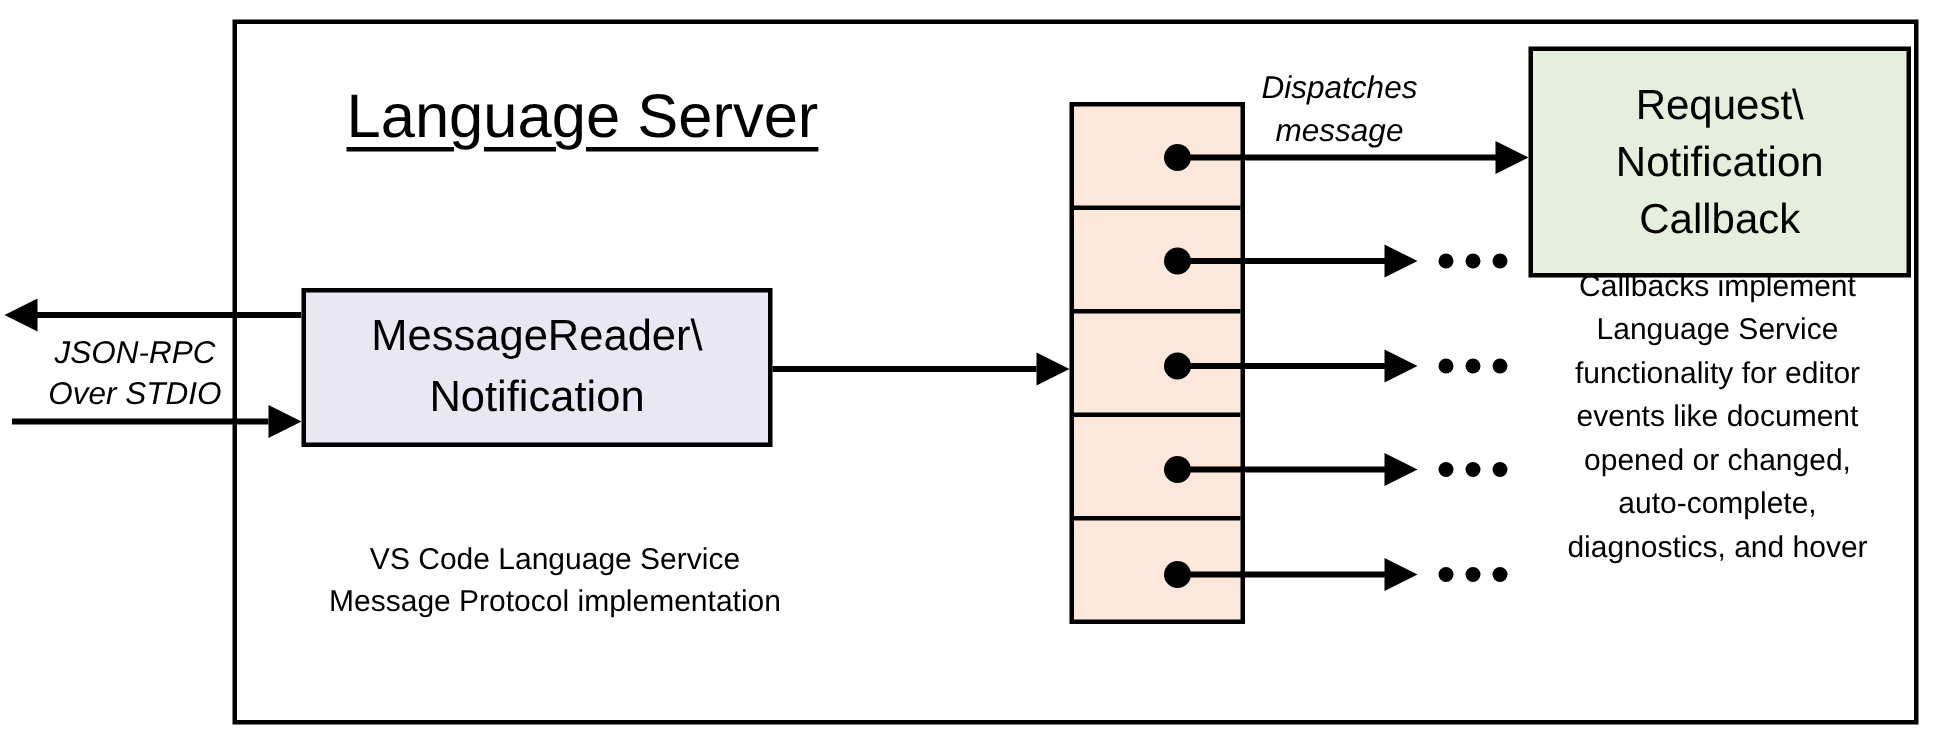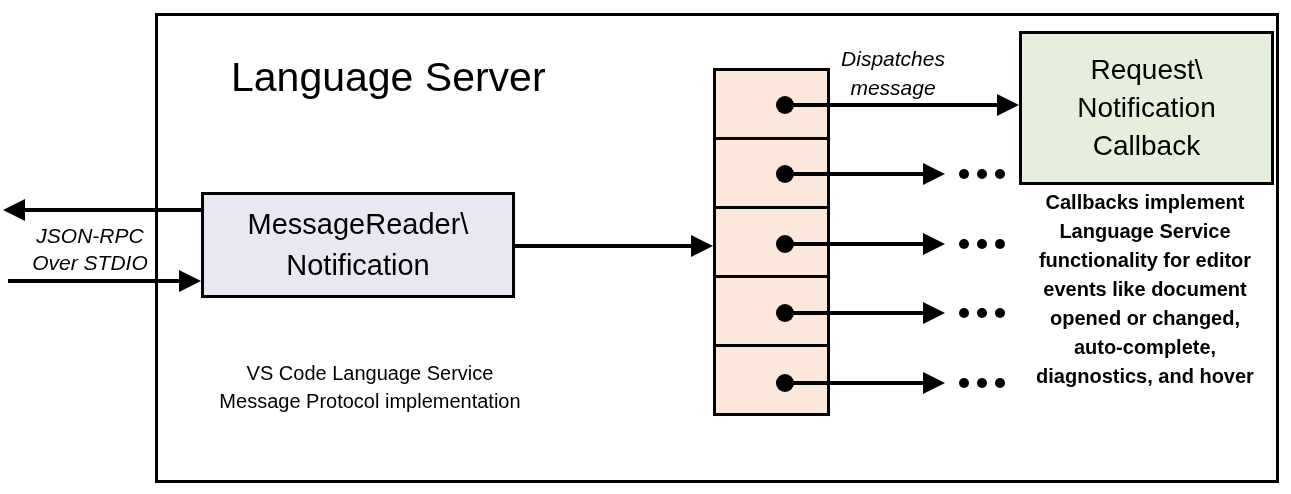--- a/index.html
+++ b/index.html
@@ -6,28 +6,28 @@
     --message-box-fill:#e9e7f1;
     --dispatch-map-fill:#fbe8da;
     --callback-box-fill:#e5efdb;
     --line:#000000;
   }
   *{box-sizing:border-box;margin:0;padding:0;}
   body{background:#ffffff;font-family:"Liberation Sans",sans-serif;color:#000;}
   .canvas{position:relative;width:1291px;height:494px;background:#fff;overflow:hidden;}
   .pre{white-space:pre-line;}
   .outer-box{position:absolute;left:155px;top:13px;width:1124px;height:470px;border:3px solid var(--line);background:#fff;}
-  .title{position:absolute;left:231px;top:54px;font-size:41px;text-decoration-thickness:3px;text-underline-offset:7px;text-align:center;}
+  .title{position:absolute;left:231px;top:54px;font-size:41px;text-decoration:underline;text-decoration-thickness:3px;text-underline-offset:7px;text-align:center;}
   .node{position:absolute;border:3px solid var(--line);display:flex;align-items:center;justify-content:center;text-align:center;}
   .message-box{left:201px;top:192px;width:314px;height:106px;background:var(--message-box-fill);font-size:29px;line-height:1.42;}
   .callback-box{left:1019px;top:31px;width:255px;height:154px;background:var(--callback-box-fill);font-size:28px;line-height:1.36;}
   .caption{position:absolute;text-align:center;font-size:20px;line-height:28px;margin-top:48px;}
   .caption-msg{left:200px;top:311px;width:340px;}
   .caption-map{left:652px;top:424px;width:240px;}
-  .note{position:absolute;left:1014px;top:188px;width:262px;text-align:center;font-size:20px;line-height:29px;font-weight:bold;}
+  .note{position:absolute;left:1014px;top:177px;width:262px;text-align:center;font-size:20px;line-height:29px;}
   .ann{position:absolute;text-align:center;font-style:italic;font-size:21px;line-height:27px;}
   .ann-stdio{left:15px;top:222px;width:150px;}
   .ann-lookup{left:515px;top:158px;width:180px;}
   .ann-dispatch{left:818px;top:44px;width:150px;line-height:29px;}
   .dispatch-map{position:absolute;left:713px;top:68px;width:117px;height:348px;border:3px solid var(--line);background:var(--dispatch-map-fill);display:flex;flex-direction:column;}
   .dispatch-cell{flex:1;border-top:3px solid var(--line);}
   .dispatch-cell:first-child{border-top:none;}
   .hline{position:absolute;height:4px;background:var(--line);}
   .arrow-right{position:absolute;width:0;height:0;border-top:11px solid transparent;border-bottom:11px solid transparent;border-left:22px solid var(--line);}
   .arrow-left{position:absolute;width:0;height:0;border-top:11px solid transparent;border-bottom:11px solid transparent;border-right:22px solid var(--line);}

